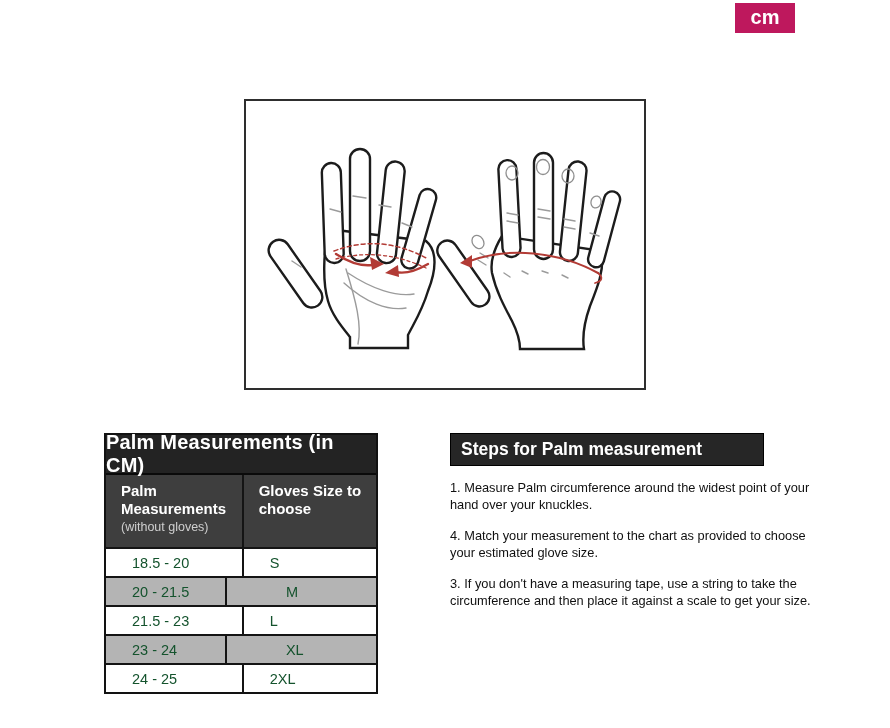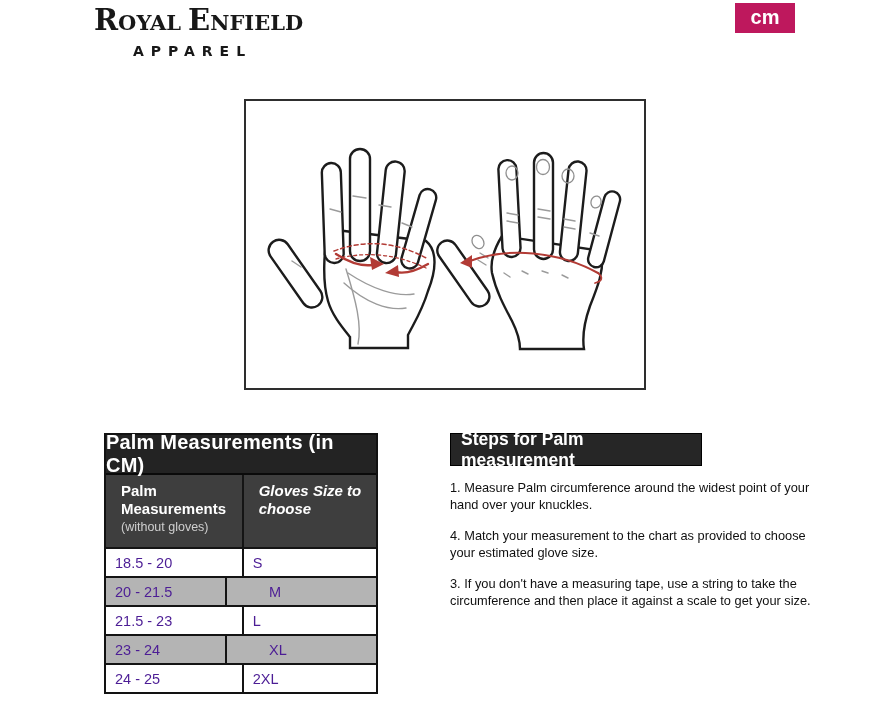--- a/index.html
+++ b/index.html
@@ -38,50 +38,44 @@
     border:2px solid #121212;background:#fff;
   }
   .table-title{
     background:#232323;color:#fff;font-weight:700;font-size:20px;height:38px;
     display:flex;align-items:center;justify-content:center;letter-spacing:0.2px;
     border-bottom:2px solid #0a0a0a;
   }
   .table-head{display:flex;background:#3e3e3e;color:#fff;height:72px;box-sizing:border-box;}
   .th{box-sizing:border-box;padding:7px 10px 0 15px;}
   .th-1{width:51%;border-right:2px solid #141414;}
-  .th-2{width:49%;font-style:italic;}
+  .th-2{width:49%;}
   .th-label{font-weight:700;font-size:15px;line-height:1.18;max-width:105px;}
   .th-sub{font-weight:400;font-size:12.5px;color:#cfcfcf;margin-top:3px;}
   .t-row{display:flex;height:29px;border-top:2px solid #141414;box-sizing:border-box;}
   .t-row.alt{background:#b4b4b4;gap:33px;}
   .td{box-sizing:border-box;display:flex;align-items:center;font-size:14.5px;
-      color:#4c1d95;padding-left:9px;}
+      color:#14532d;padding-left:26px;}
   .td-1{width:51%;border-right:2px solid #141414;}
   .td-2{width:49%;}
   
   .steps{position:absolute;left:450px;top:433px;width:378px;}
   .steps-title{
     background:#262626;color:#fff;font-weight:700;font-size:17.5px;height:33px;
-    width:252px;box-sizing:border-box;display:flex;align-items:center;
+    width:314px;box-sizing:border-box;display:flex;align-items:center;
     padding-left:10px;border:1px solid #000;
   }
   .step-item{font-size:12.8px;line-height:1.36;color:#101010;margin-top:13px;width:372px;}
   .step-item:first-of-type{margin-top:15px;}
 </style>
 </head>
 <body>
 
 <div class="canvas">
 
-  <div class="brand">
-    <div class="brand-line1">
-      <span class="logo-word">Royal</span><span class="logo-word">Enfield</span>
-    </div>
-    <div class="brand-line2">APPAREL</div>
-  </div>
 
   <div class="cm-badge">cm</div>
 
   <div class="diagram-box">
     <svg width="398" height="287" viewBox="0 0 398 287">
       <g fill="#ffffff" stroke="#1c1c1c" stroke-width="2.4" stroke-linecap="round">
 
         <path d="M 82 128 L 180 140 C 192 150 190 170 182 190 C 176 210 168 222 162 234 L 162 247 L 104 247 L 104 236 C 96 226 86 214 82 200 C 76 180 78 150 82 128 Z"></path>
 
         <rect x="58" y="128" width="21" height="78" rx="10.5" transform="rotate(-35 68 200)"></rect>

